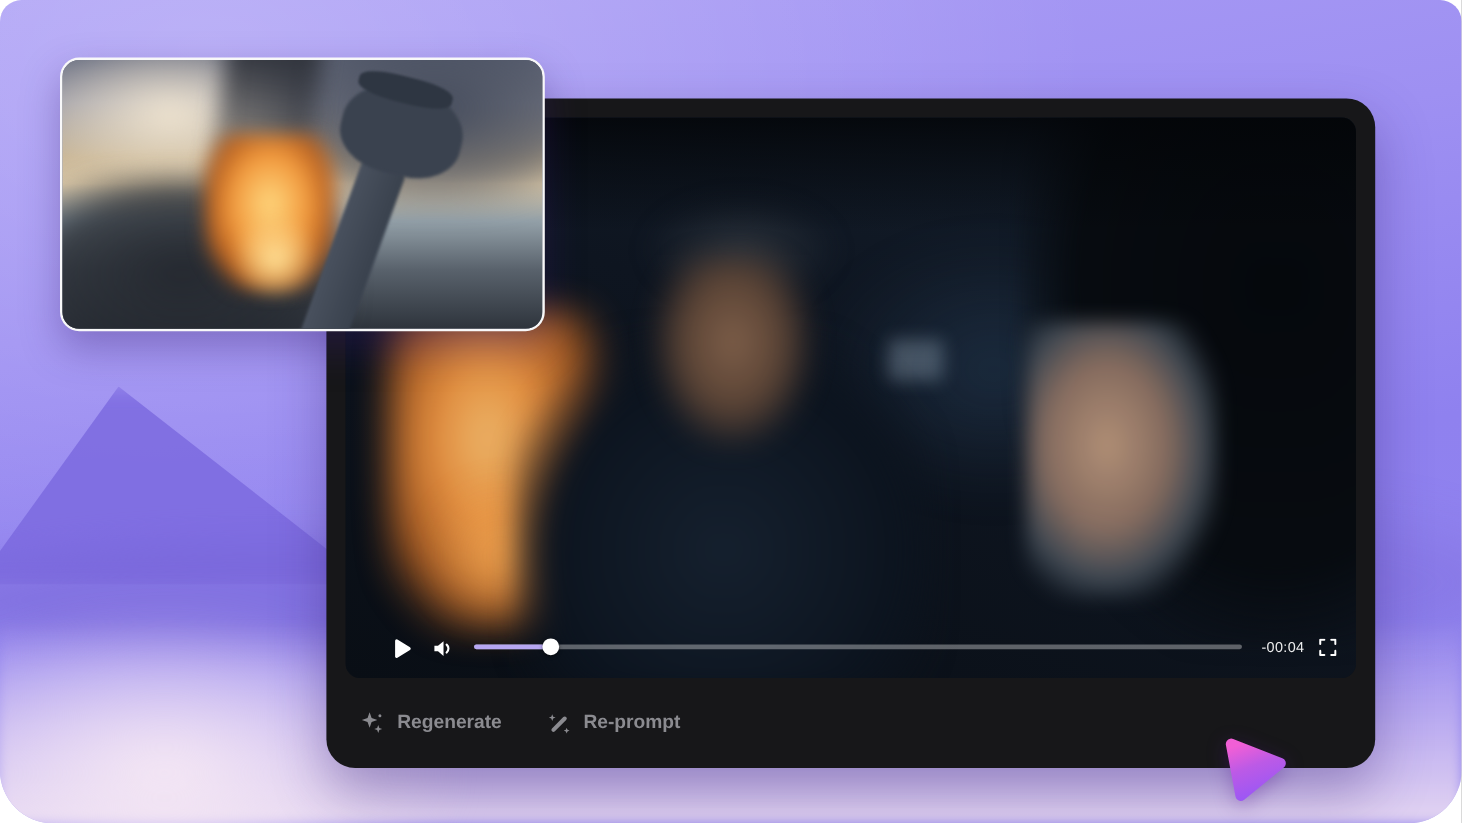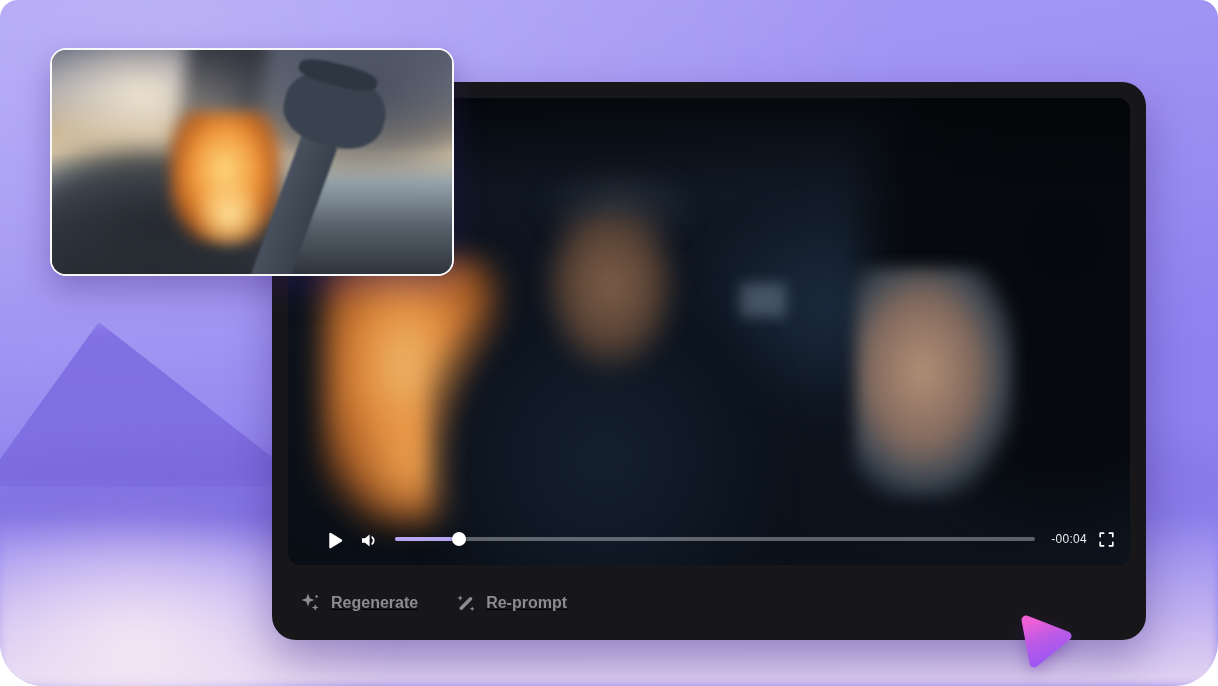--- a/index.html
+++ b/index.html
@@ -35,21 +35,21 @@
   .ctl-icon{display:flex;align-items:center;justify-content:center;flex:0 0 auto;cursor:pointer;}
   .seek{flex:1;height:14px;display:flex;align-items:center;position:relative;margin-left:16px;cursor:pointer;}
   .seek-track{position:absolute;left:0;right:0;height:4px;border-radius:2px;background:rgba(255,255,255,.34);}
   .seek-fill{position:absolute;left:0;height:4px;border-radius:2px;background:#b7a7f2;}
   .seek-knob{position:absolute;top:50%;width:14px;height:14px;border-radius:50%;background:#ffffff;transform:translate(-7px,-50%);box-shadow:0 1px 3px rgba(0,0,0,.5);}
   .time{flex:0 0 auto;margin-left:16px;color:rgba(255,255,255,.92);font-size:12px;letter-spacing:.3px;}
   .fs{margin-left:12px;}
 
   
   .toolbar{left:0;right:0;bottom:0;height:75px;display:flex;align-items:center;justify-content:space-between;padding:0 19px 0 28px;}
-  .tb-left{display:flex;gap:38px;text-decoration:underline;}
+  .tb-left{display:flex;gap:38px;}
   .tb-action{display:flex;align-items:center;gap:10px;color:#8b8b90;font-size:16px;font-weight:700;cursor:pointer;}
   .btn-download{display:flex;align-items:center;gap:9px;height:38px;padding:0 25px;background:#8b2df5;border:none;border-radius:10px;color:#ffffff;font-size:15.5px;font-weight:700;font-family:"Liberation Sans",sans-serif;cursor:pointer;box-shadow:0 6px 16px rgba(90,20,180,.35);}
 
   
   .thumb{left:50px;top:48px;width:400px;height:224px;border-radius:16px;border:2.5px solid rgba(255,255,255,.95);box-shadow:0 14px 32px rgba(55,28,115,.35);overflow:hidden;background:#7a7e8c;z-index:5;}
   .t-base{inset:0;background:linear-gradient(180deg,#6e7385 0%,#9a9aa4 16%,#c7b494 36%,#d9c7a7 46%,#93a0a8 60%,#59626c 78%,#2e343c 100%);}
   .t-storm{right:-50px;top:-40px;width:280px;height:160px;background:radial-gradient(ellipse,#444b5b 0%,rgba(68,75,91,.6) 55%,transparent 78%);filter:blur(12px);}
   .t-sun{left:-30px;top:-20px;width:240px;height:130px;background:radial-gradient(ellipse,rgba(246,234,212,.95),transparent 72%);filter:blur(10px);}
   .t-ground{left:-40px;bottom:-40px;width:280px;height:170px;background:radial-gradient(ellipse,#252930 0%,rgba(37,41,48,.75) 55%,transparent 80%);filter:blur(9px);}
   .t-smoke{left:128px;top:-30px;width:80px;height:190px;background:linear-gradient(180deg,#2b2e35,rgba(43,46,53,.25) 75%,transparent);filter:blur(9px);transform:rotate(7deg);}

